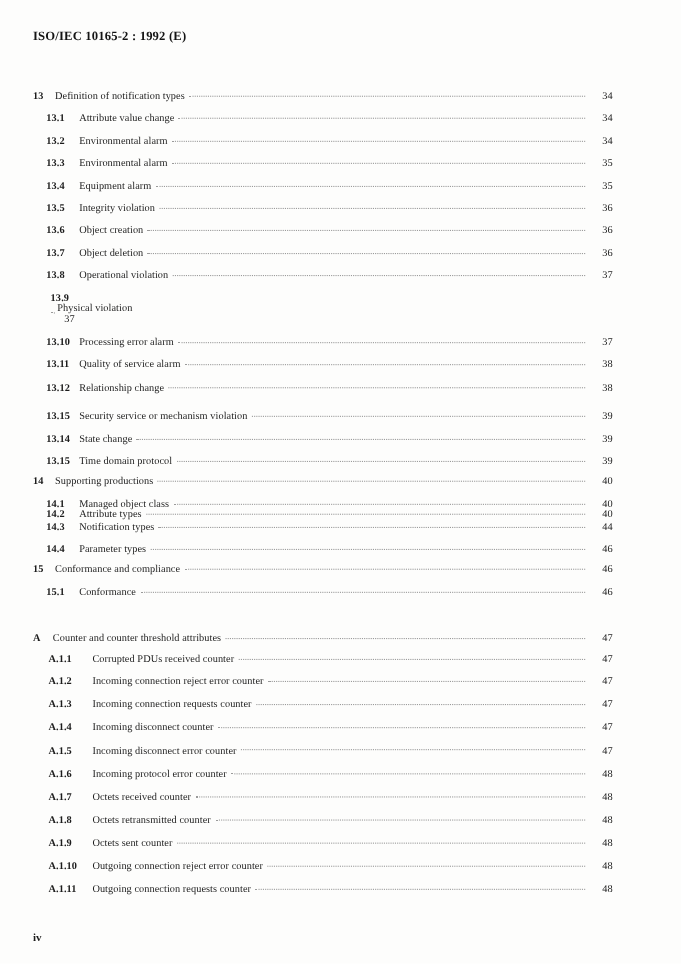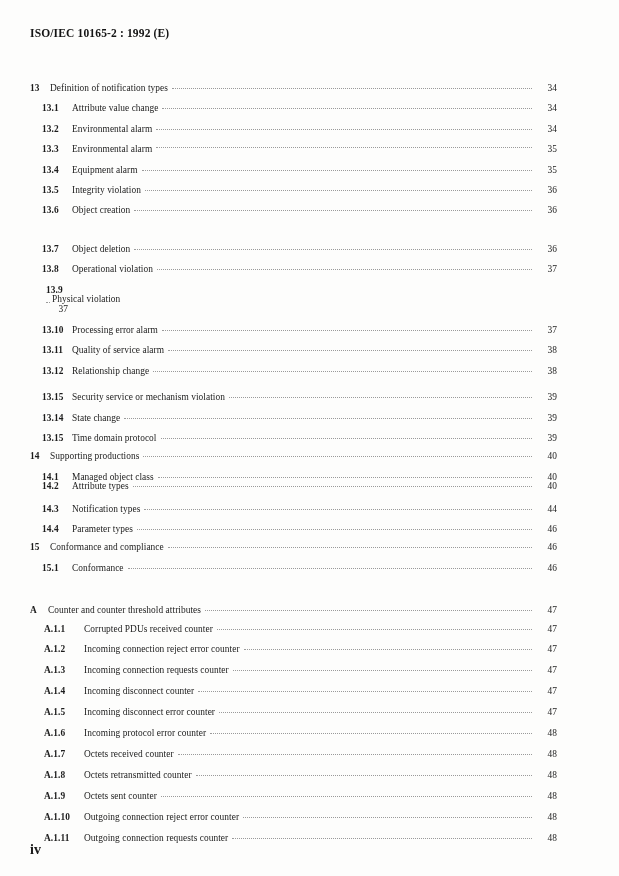--- a/index.html
+++ b/index.html
@@ -102,21 +102,21 @@
     font-weight: bold;
     font-size: 9.2px;
     letter-spacing: 0.2px;
     color: #141414;
   }
 
   .footer {
     position: absolute;
     left: 30px;
     bottom: 18px;
-    font-size: 14px;
+    font-size: 10px;
     color: #1c1c1c;
     font-weight: bold;
   }
 </style>
 </head>
 <body>
 
 <div class="page">
 
   <div class="page-header">ISO/IEC 10165-2 : 1992 (E)</div>
@@ -135,21 +135,21 @@
           <span class="title">Attribute value change</span>
           <span class="leader"></span>
           <span class="pg">34</span>
         </div>
         <div class="row lvl2" style="margin-top: 11px;">
           <span class="num">13.2</span>
           <span class="title">Environmental alarm</span>
           <span class="leader"></span>
           <span class="pg">34</span>
         </div>
-        <div class="row lvl2" style="margin-top: 11px; align-items: center;">
+        <div class="row lvl2" style="margin-top: 11px;">
           <span class="num">13.3</span>
           <span class="title">Environmental alarm</span>
           <span class="leader"></span>
           <span class="pg">35</span>
         </div>
         <div class="row lvl2" style="margin-top: 11px;">
           <span class="num">13.4</span>
           <span class="title">Equipment alarm</span>
           <span class="leader"></span>
           <span class="pg">35</span>
@@ -159,21 +159,21 @@
           <span class="title">Integrity violation</span>
           <span class="leader"></span>
           <span class="pg">36</span>
         </div>
         <div class="row lvl2" style="margin-top: 11px;">
           <span class="num">13.6</span>
           <span class="title">Object creation</span>
           <span class="leader"></span>
           <span class="pg">36</span>
         </div>
-        <div class="row lvl2" style="margin-top: 29px;">
+        <div class="row lvl2" style="margin-top: 11px;">
           <span class="num">13.7</span>
           <span class="title">Object deletion</span>
           <span class="leader"></span>
           <span class="pg">36</span>
         </div>
         <div class="row lvl2" style="margin-top: 11px;">
           <span class="num">13.8</span>
           <span class="title">Operational violation</span>
           <span class="leader"></span>
           <span class="pg">37</span>
@@ -235,21 +235,21 @@
           <span class="title">Managed object class</span>
           <span class="leader"></span>
           <span class="pg">40</span>
         </div>
         <div class="row lvl2" style="">
           <span class="num">14.2</span>
           <span class="title">Attribute types</span>
           <span class="leader"></span>
           <span class="pg">40</span>
         </div>
-        <div class="row lvl2" style="margin-top: 13px;">
+        <div class="row lvl2" style="margin-top: 2px;">
           <span class="num">14.3</span>
           <span class="title">Notification types</span>
           <span class="leader"></span>
           <span class="pg">44</span>
         </div>
         <div class="row lvl2" style="margin-top: 11px;">
           <span class="num">14.4</span>
           <span class="title">Parameter types</span>
           <span class="leader"></span>
           <span class="pg">46</span>
@@ -305,21 +305,21 @@
           <span class="title">Incoming connection requests counter</span>
           <span class="leader"></span>
           <span class="pg">47</span>
         </div>
         <div class="row annex-lvl2" style="margin-top: 11.5px;">
           <span class="num">A.1.4</span>
           <span class="title">Incoming disconnect counter</span>
           <span class="leader"></span>
           <span class="pg">47</span>
         </div>
-        <div class="row annex-lvl2" style="margin-top: 11.5px;">
+        <div class="row annex-lvl2" style="margin-top: 11.5px; align-items: center;">
           <span class="num">A.1.5</span>
           <span class="title">Incoming disconnect error counter</span>
           <span class="leader"></span>
           <span class="pg">47</span>
         </div>
         <div class="row annex-lvl2" style="margin-top: 11.5px;">
           <span class="num">A.1.6</span>
           <span class="title">Incoming protocol error counter</span>
           <span class="leader"></span>
           <span class="pg">48</span>

